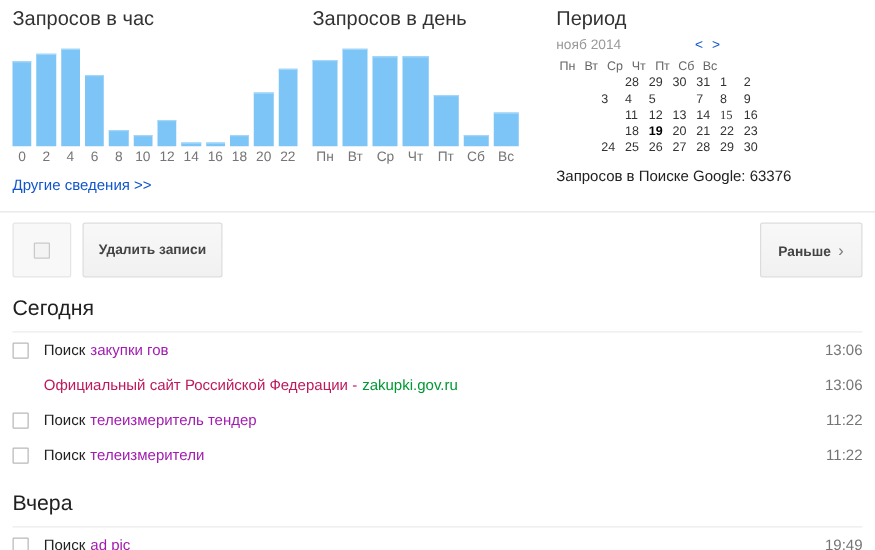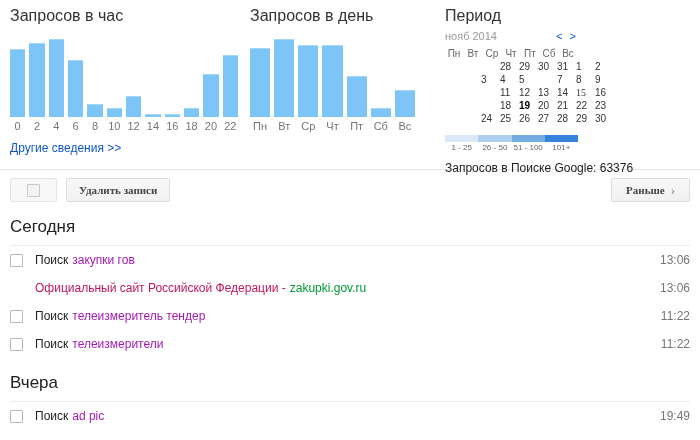--- a/index.html
+++ b/index.html
@@ -33,23 +33,23 @@
   .leg-item { width:33.25px; text-align:center; }
   .leg-swatch { height:7px; }
   .leg-label { font-size:8px; color:#666; margin-top:1px; white-space:nowrap; }
   .cal-total { margin-top:9px; font-size:12px; color:#222; }
 
   .other-info { position:absolute; left:10px; top:141px; font-size:12px;
     color:#15c; text-decoration:none; cursor:pointer; }
 
   
   .toolbar { display:flex; align-items:center; gap:9px; padding:8px 10px 0 10px; }
-  .gbtn { height:24px; border:1px solid #dcdcdc; border-radius:2px;
+  .gbtn { height:44px; border:1px solid #dcdcdc; border-radius:2px;
     background:linear-gradient(#f8f8f8,#f1f1f1); font-size:11px; font-weight:bold;
-    color:#444; padding:0 12px; cursor:pointer; font-family:Liberation Serif, serif; }
+    color:#444; padding:0 12px; cursor:pointer; font-family:Liberation Sans, sans-serif; }
   .cb-btn { width:47px; display:flex; align-items:center; justify-content:center;
     background:#f8f8f8; border-color:#e5e5e5; }
   .cb-inner { width:13px; height:13px; border:1px solid #c9c9c9; border-radius:1px; background:#f3f3f3; }
   .earlier { margin-left:auto; padding:0 14px; }
   .earlier .chev { font-weight:normal; font-size:13px; margin-left:6px; color:#777; }
 
   
   .section-heading { font-size:17px; font-weight:normal; color:#212121;
     margin:15px 10px 0 10px; padding-bottom:8px; border-bottom:1px solid #ececec; }
   .row { display:flex; align-items:center; height:28px; padding:0 10px; font-size:12px; }
@@ -168,38 +168,20 @@
         <div class="cal-cell" style="background: rgb(255, 255, 255);">22</div>
         <div class="cal-cell" style="background: #fef9c3;">23</div>
         <div class="cal-cell" style="background: rgb(255, 255, 255);">24</div>
         <div class="cal-cell" style="background: rgb(255, 255, 255);">25</div>
         <div class="cal-cell" style="background: rgb(255, 255, 255);">26</div>
         <div class="cal-cell" style="background: rgb(255, 255, 255);">27</div>
         <div class="cal-cell" style="background: rgb(255, 255, 255);">28</div>
         <div class="cal-cell" style="background: rgb(255, 255, 255);">29</div>
         <div class="cal-cell" style="background: rgb(255, 255, 255);">30</div>
       </div>
-    <div class="cal-legend" id="cal-legend">
-        <div class="leg-item">
-          <div class="leg-swatch" style="background: rgb(220, 232, 245);"></div>
-          <div class="leg-label">1 - 25</div>
-        </div>
-        <div class="leg-item">
-          <div class="leg-swatch" style="background: rgb(174, 207, 237);"></div>
-          <div class="leg-label">26 - 50</div>
-        </div>
-        <div class="leg-item">
-          <div class="leg-swatch" style="background: rgb(116, 171, 226);"></div>
-          <div class="leg-label">51 - 100</div>
-        </div>
-        <div class="leg-item">
-          <div class="leg-swatch" style="background: rgb(53, 132, 220);"></div>
-          <div class="leg-label">101+</div>
-        </div>
-      </div>
     <div class="cal-total">Запросов в Поиске Google: 63376</div>
   </div>
 
   <a class="other-info">Другие сведения &gt;&gt;</a>
 </div>
 
 <div class="toolbar">
   <button class="gbtn cb-btn">
     <span class="cb-inner"></span>
   </button>

